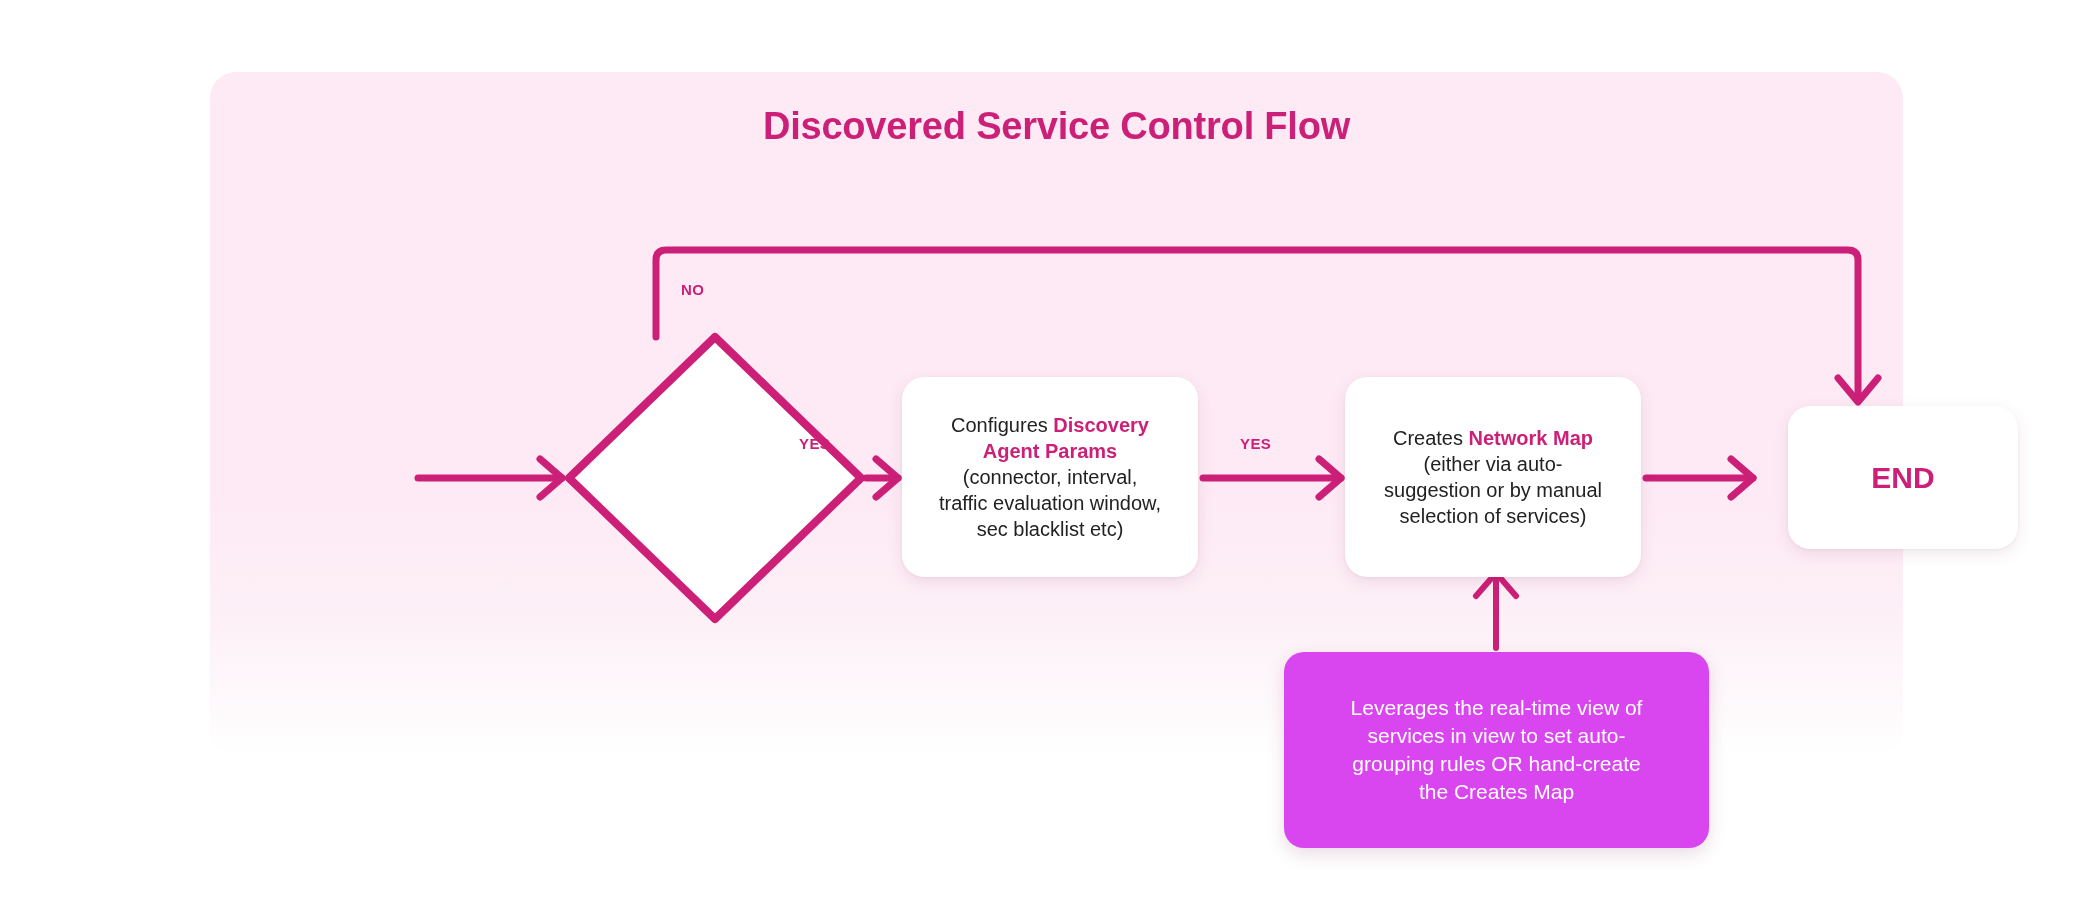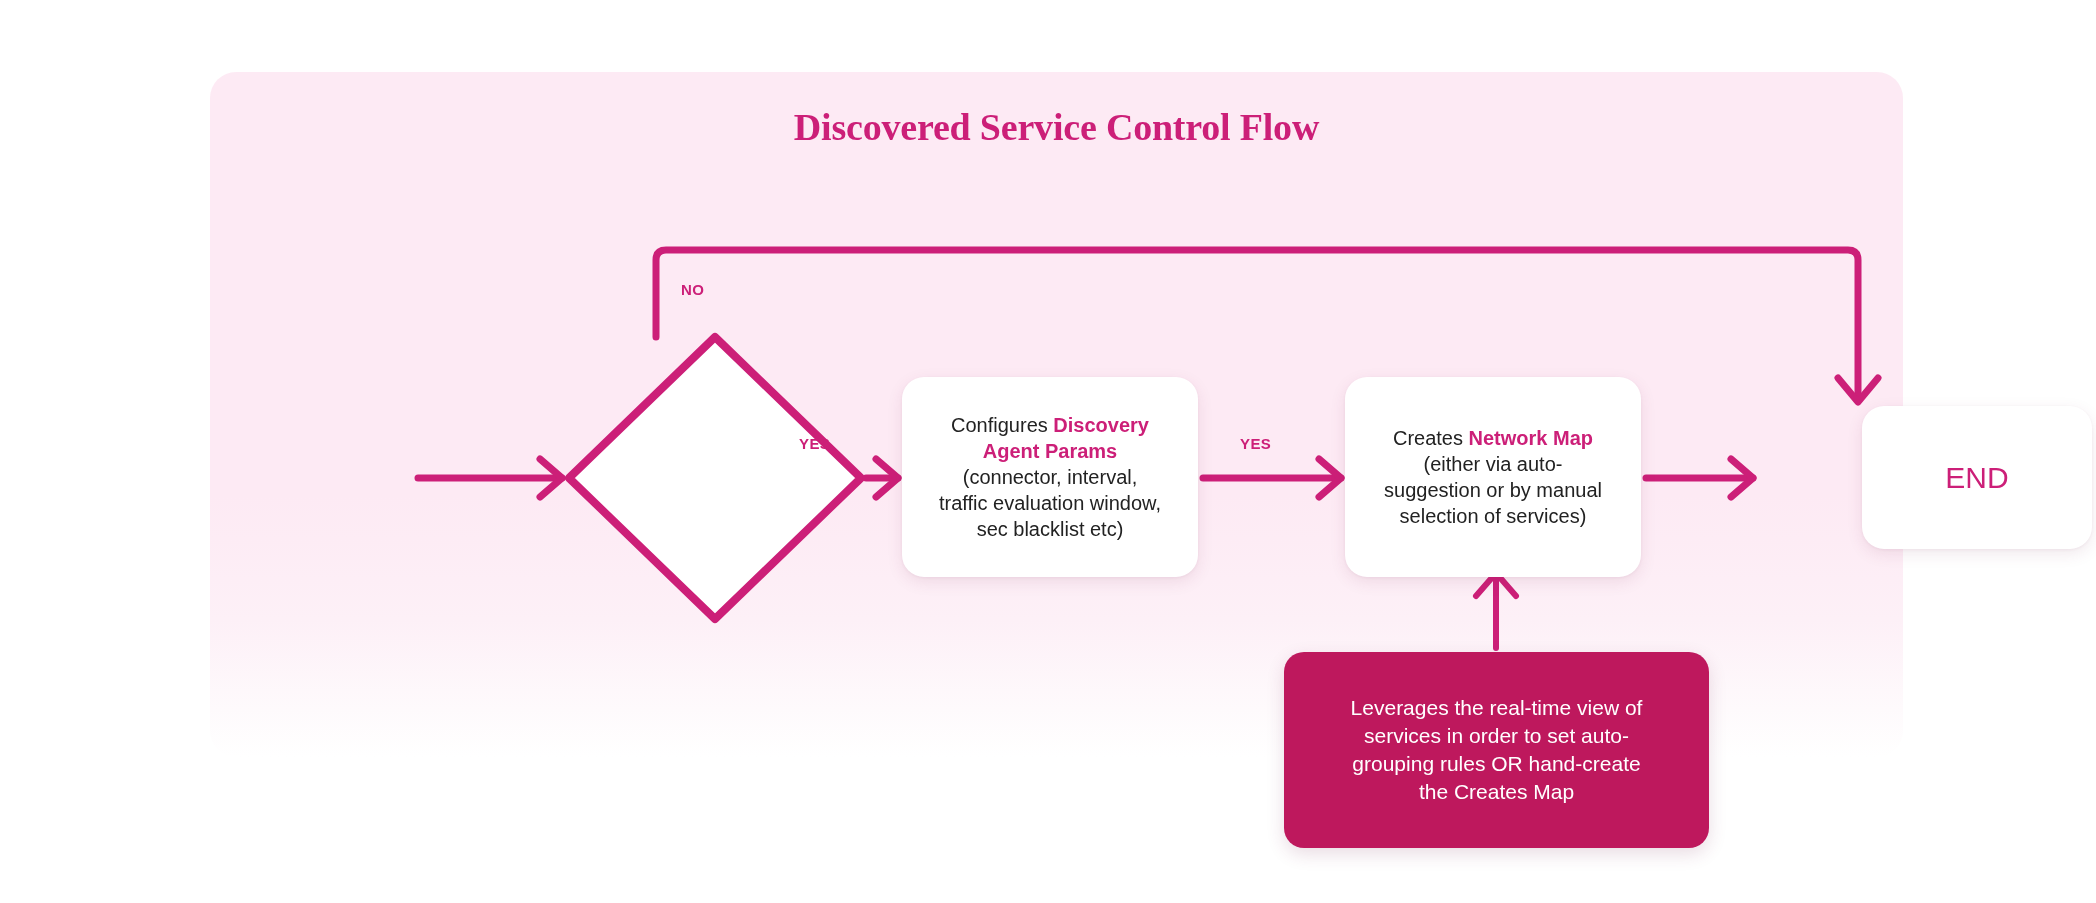--- a/index.html
+++ b/index.html
@@ -42,21 +42,20 @@
   .title {
     position: absolute;
     left: 210px;
     top: 105px;
     width: 1693px;
     text-align: center;
     font-size: 38px;
     font-weight: bold;
     letter-spacing: -0.2px;
     color: #cc1f78;
-    font-family: Liberation Serif, serif;
   }
 
   
   .connectors {
     position: absolute;
     left: 0;
     top: 0;
     width: 2096px;
     height: 903px;
     pointer-events: none;
@@ -80,22 +79,22 @@
     padding: 10px 14px;
   }
 
   .node .hl { color: #cc1f78; font-weight: bold; }
 
   
   #node-prereq   { left: 112px;  top: 400px; width: 300px;  height: 166px; }
   #node-params   { left: 902px;  top: 377px; width: 296px;  height: 200px; }
   #node-netmap   { left: 1345px; top: 377px; width: 296px;  height: 200px; }
   #node-end      {
-    left: 1862px; top: 406px; width: 230px; height: 143px;
-    font-size: 30px; font-weight: normal; color: #cc1f78;
+    left: 1788px; top: 406px; width: 230px; height: 143px;
+    font-size: 30px; font-weight: bold; color: #cc1f78;
   }
 
   
   #node-decision {
     position: absolute;
     left: 565px;
     top: 333px;
     width: 300px;
     height: 290px;
   }
@@ -112,21 +111,21 @@
   }
   #node-decision .hl { color: #cc1f78; font-weight: bold; }
 
   
   #node-note {
     position: absolute;
     left: 1284px;
     top: 652px;
     width: 425px;
     height: 196px;
-    background: #be185d;
+    background: #d946ef;
     border-radius: 20px;
     box-shadow: 0 6px 18px rgba(120, 40, 80, 0.16);
     display: flex;
     align-items: center;
     justify-content: center;
     text-align: center;
     color: #ffffff;
     font-size: 21px;
     line-height: 1.34;
     box-sizing: border-box;
@@ -217,21 +216,21 @@
       <span>suggestion or by manual</span><br>
       <span>selection of services)</span>
     </div>
   </div>
 
   <div id="node-end" class="node">END</div>
 
   <div id="node-note">
     <div>
       <span>Leverages the real-time view of</span><br>
-      <span>services in order to set auto-</span><br>
+      <span>services in view to set auto-</span><br>
       <span>grouping rules OR hand-create</span><br>
       <span>the Creates Map</span>
     </div>
   </div>
 
   <div id="label-no" class="edge-label">NO</div>
 
   <div id="label-yes1" class="edge-label">YES</div>
 
   <div id="label-yes2" class="edge-label">YES</div>

